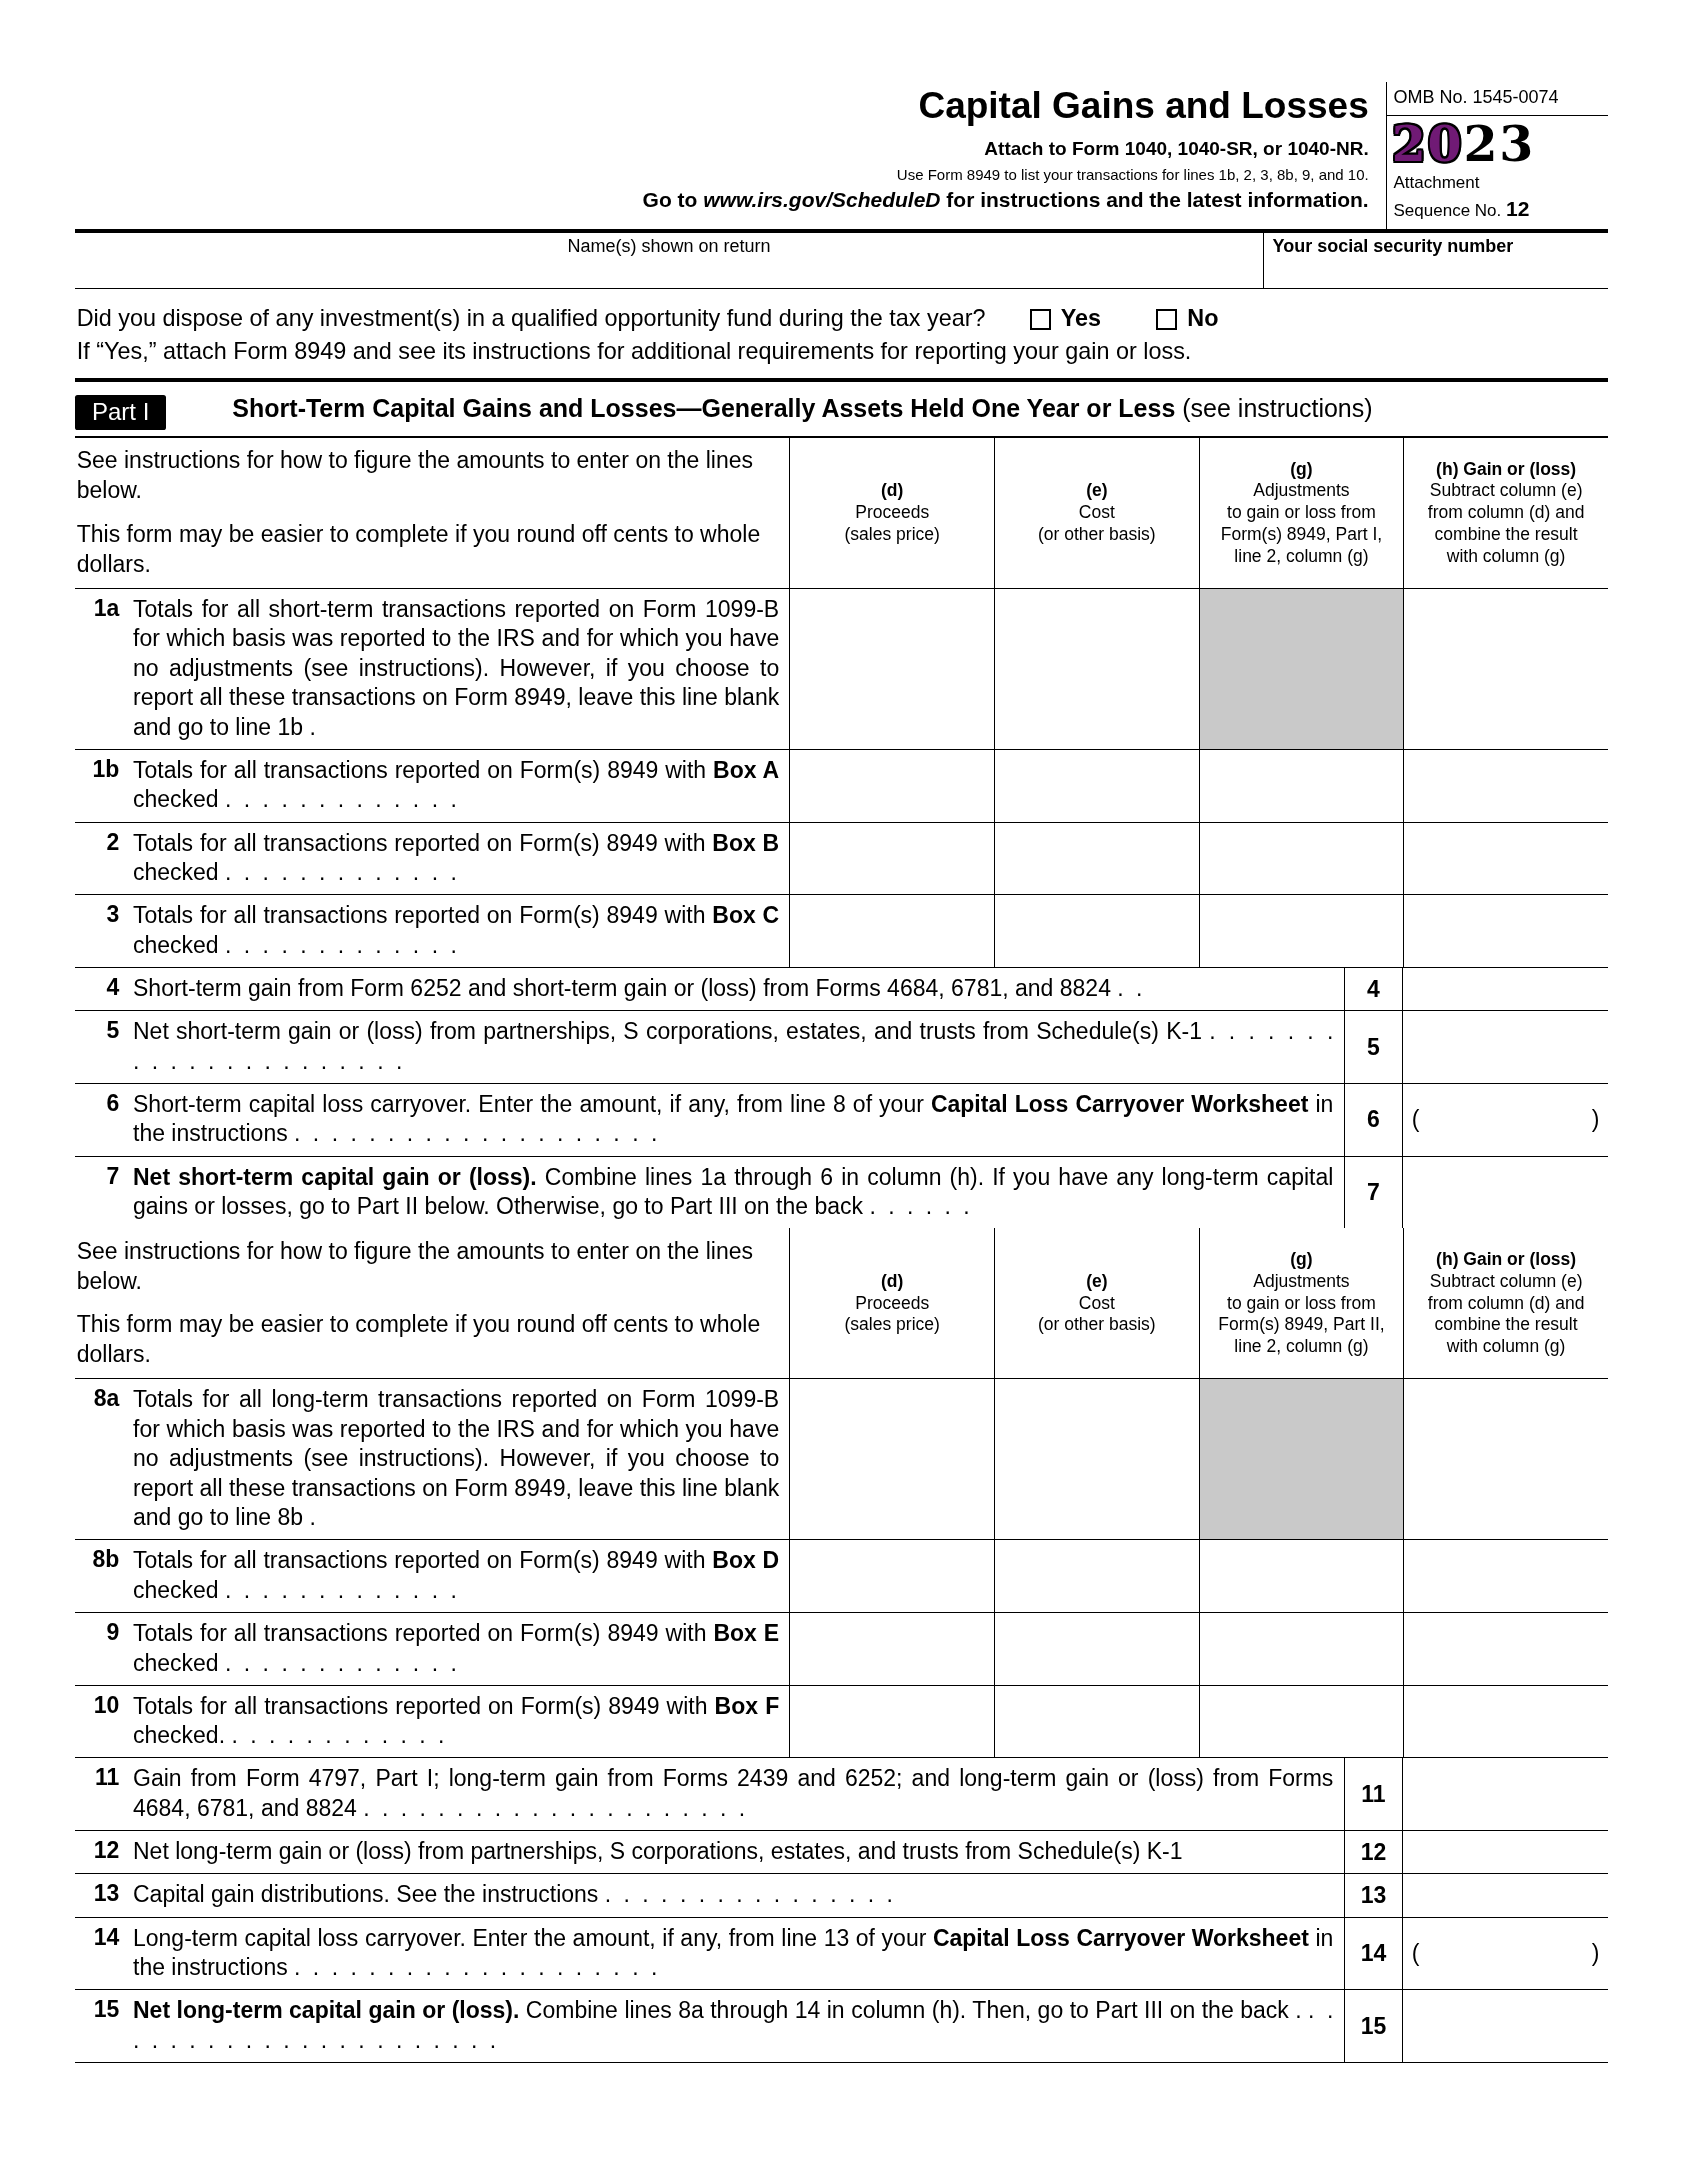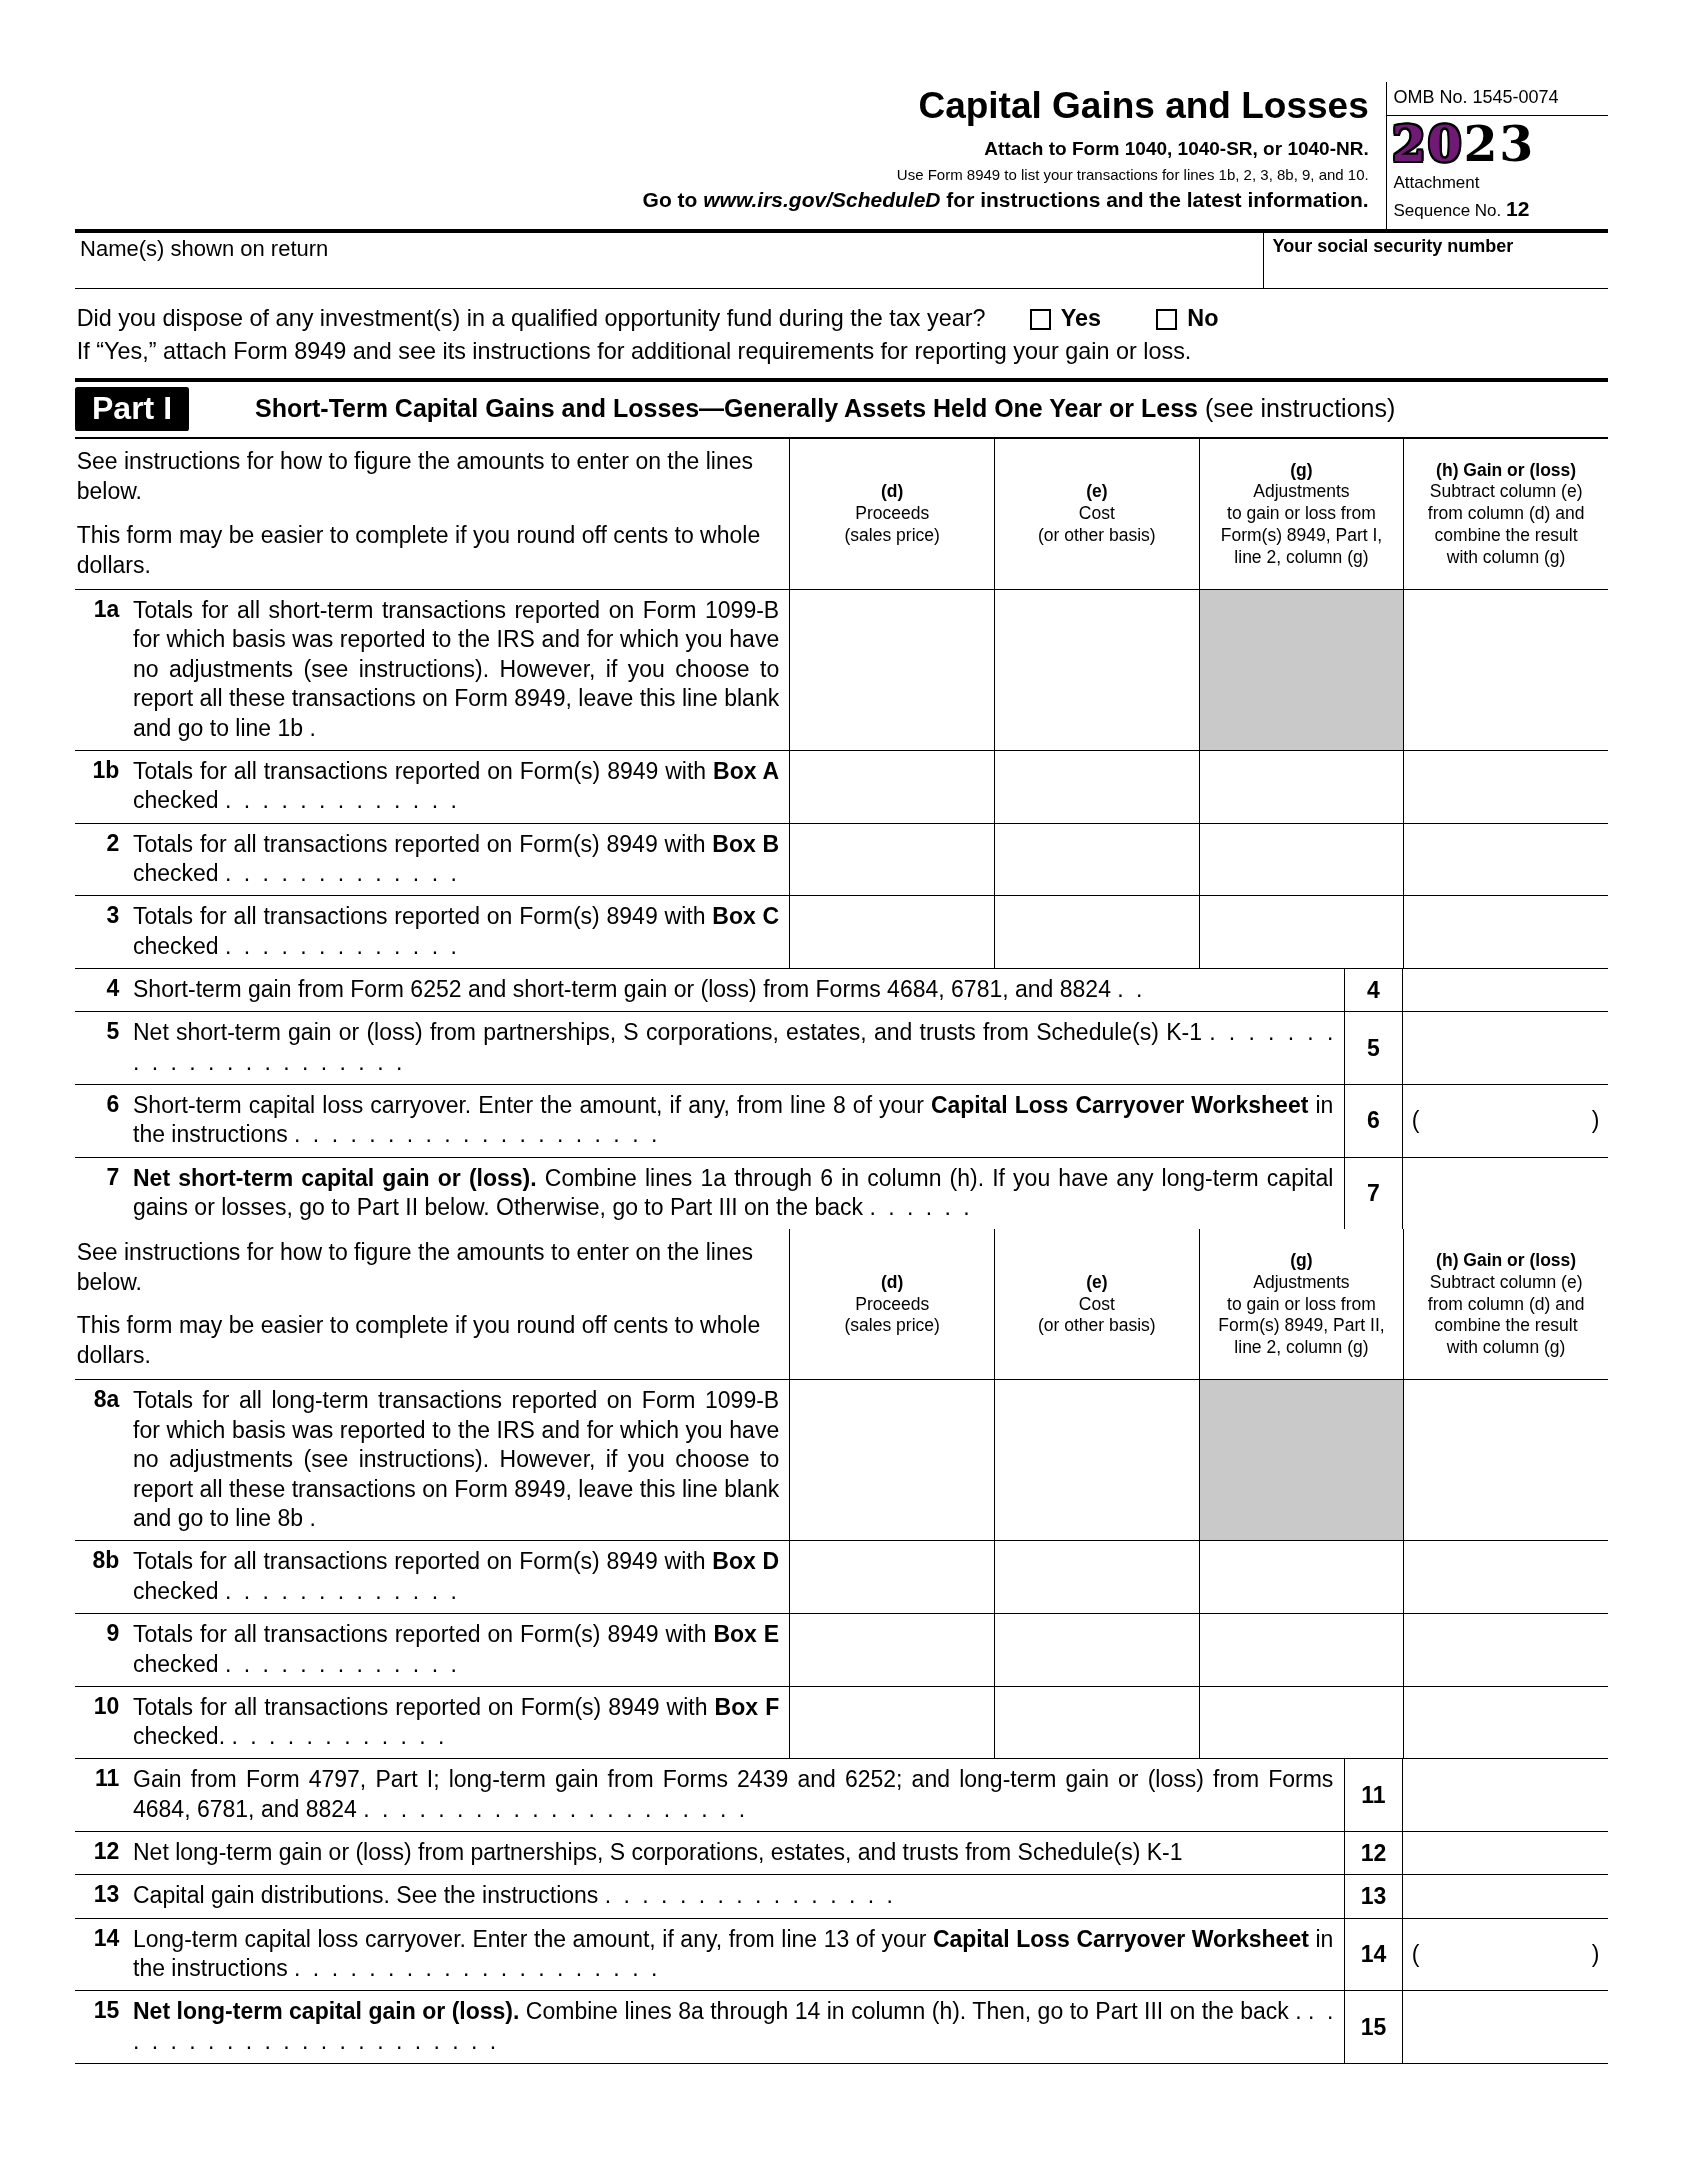--- a/index.html
+++ b/index.html
@@ -31,33 +31,33 @@
   .year .hollow {
     color:#701a75;
     text-shadow:-1.7px -1.7px 0 #000, 1.7px -1.7px 0 #000, -1.7px 1.7px 0 #000, 1.7px 1.7px 0 #000,
                 -2.1px 0 0 #000, 2.1px 0 0 #000, 0 -2.1px 0 #000, 0 2.1px 0 #000;
   }
   .attachment { font-size:17px; padding:1.7px 6.8px 6.8px; margin-top:auto; line-height:1.3; }
   .seqno { font-size:21px; font-weight:bold; }
 
   
   .name-row { display:flex; border-bottom:1.7px solid #000; min-height:56px; }
-  .name-cell { flex:1; font-size:22px; padding:3.4px 5.1px; }
+  .name-cell { flex:1; font-size:18px; padding:3.4px 5.1px;text-align:center; }
   .ssn-cell { width:22.5%; border-left:1.7px solid #000; font-weight:bold; font-size:18px; padding:3.4px 8.5px; }
 
   
   .question { padding:13.6px 1.7px 10.2px; font-size:23.4px; line-height:1.4; }
   .checkbox { display:inline-block; width:21px; height:21px; border:2.1px solid #000; vertical-align:-3.4px; }
   .cb-yes { margin-left:44px; margin-right:10.2px; }
   .cb-no { margin-left:55px; margin-right:10.2px; }
   .cb-label { font-weight:bold; }
 
   
   .part-bar { border-top:4.3px solid #000; border-bottom:2.1px solid #000; display:flex; align-items:center; padding:5.1px 0 6px; }
-  .part-badge { background:#000; color:#fff; font-weight:bold; font-size:32px; padding:2.6px 17px 4.3px; border-radius:2.6px; }
+  .part-badge { background:#000; color:#fff; font-weight:normal; font-size:24px; padding:2.6px 17px 4.3px; border-radius:2.6px;margin-top:8px; }
   .part-title { margin-left:66px; font-size:25px; }
   .part-title b { font-weight:bold; }
 
   
   .thead { display:flex; align-items:stretch; border-bottom:1.7px solid #000; }
   .th-desc { width:46.6%; padding:8.5px 10.2px 8.5px 1.7px; line-height:1.3; }
   .th-desc p + p { margin-top:13.6px; }
   .th-amt { width:13.35%; border-left:1.7px solid #000; text-align:center; font-size:17.5px; line-height:1.24;
             padding:6.8px 3.4px; display:flex; flex-direction:column; justify-content:center; }
   .th-amt b { display:block; }

